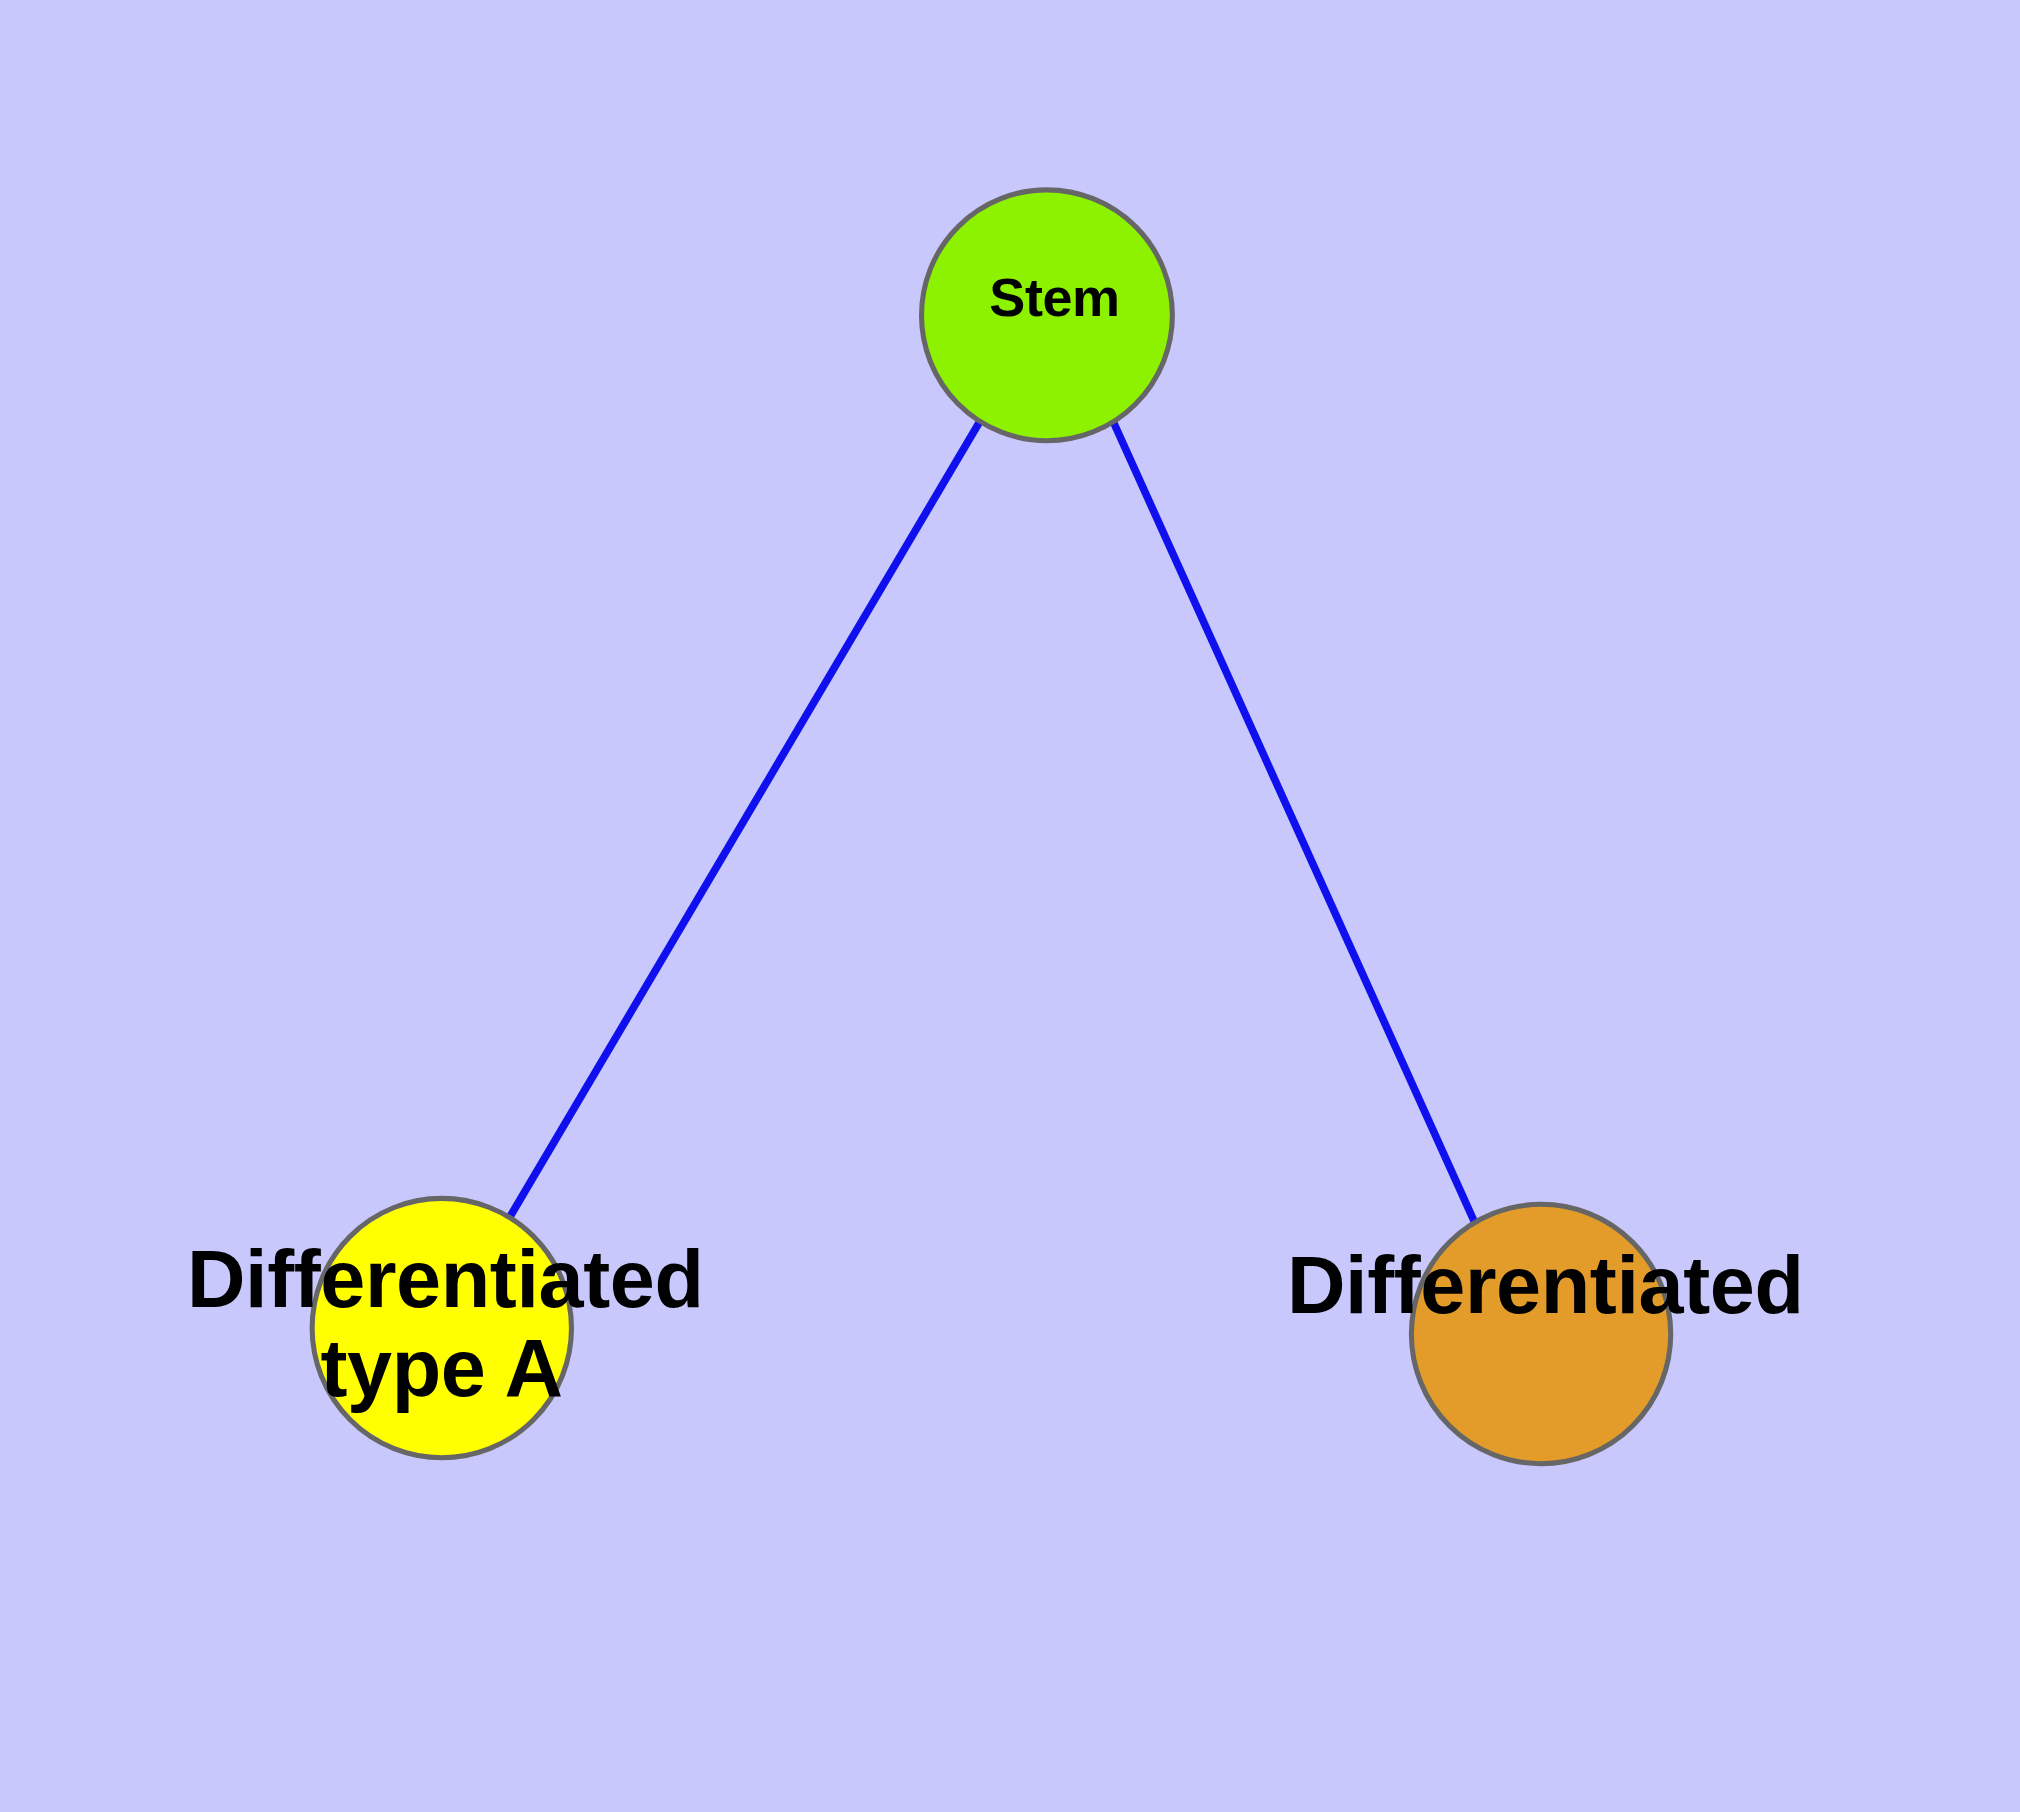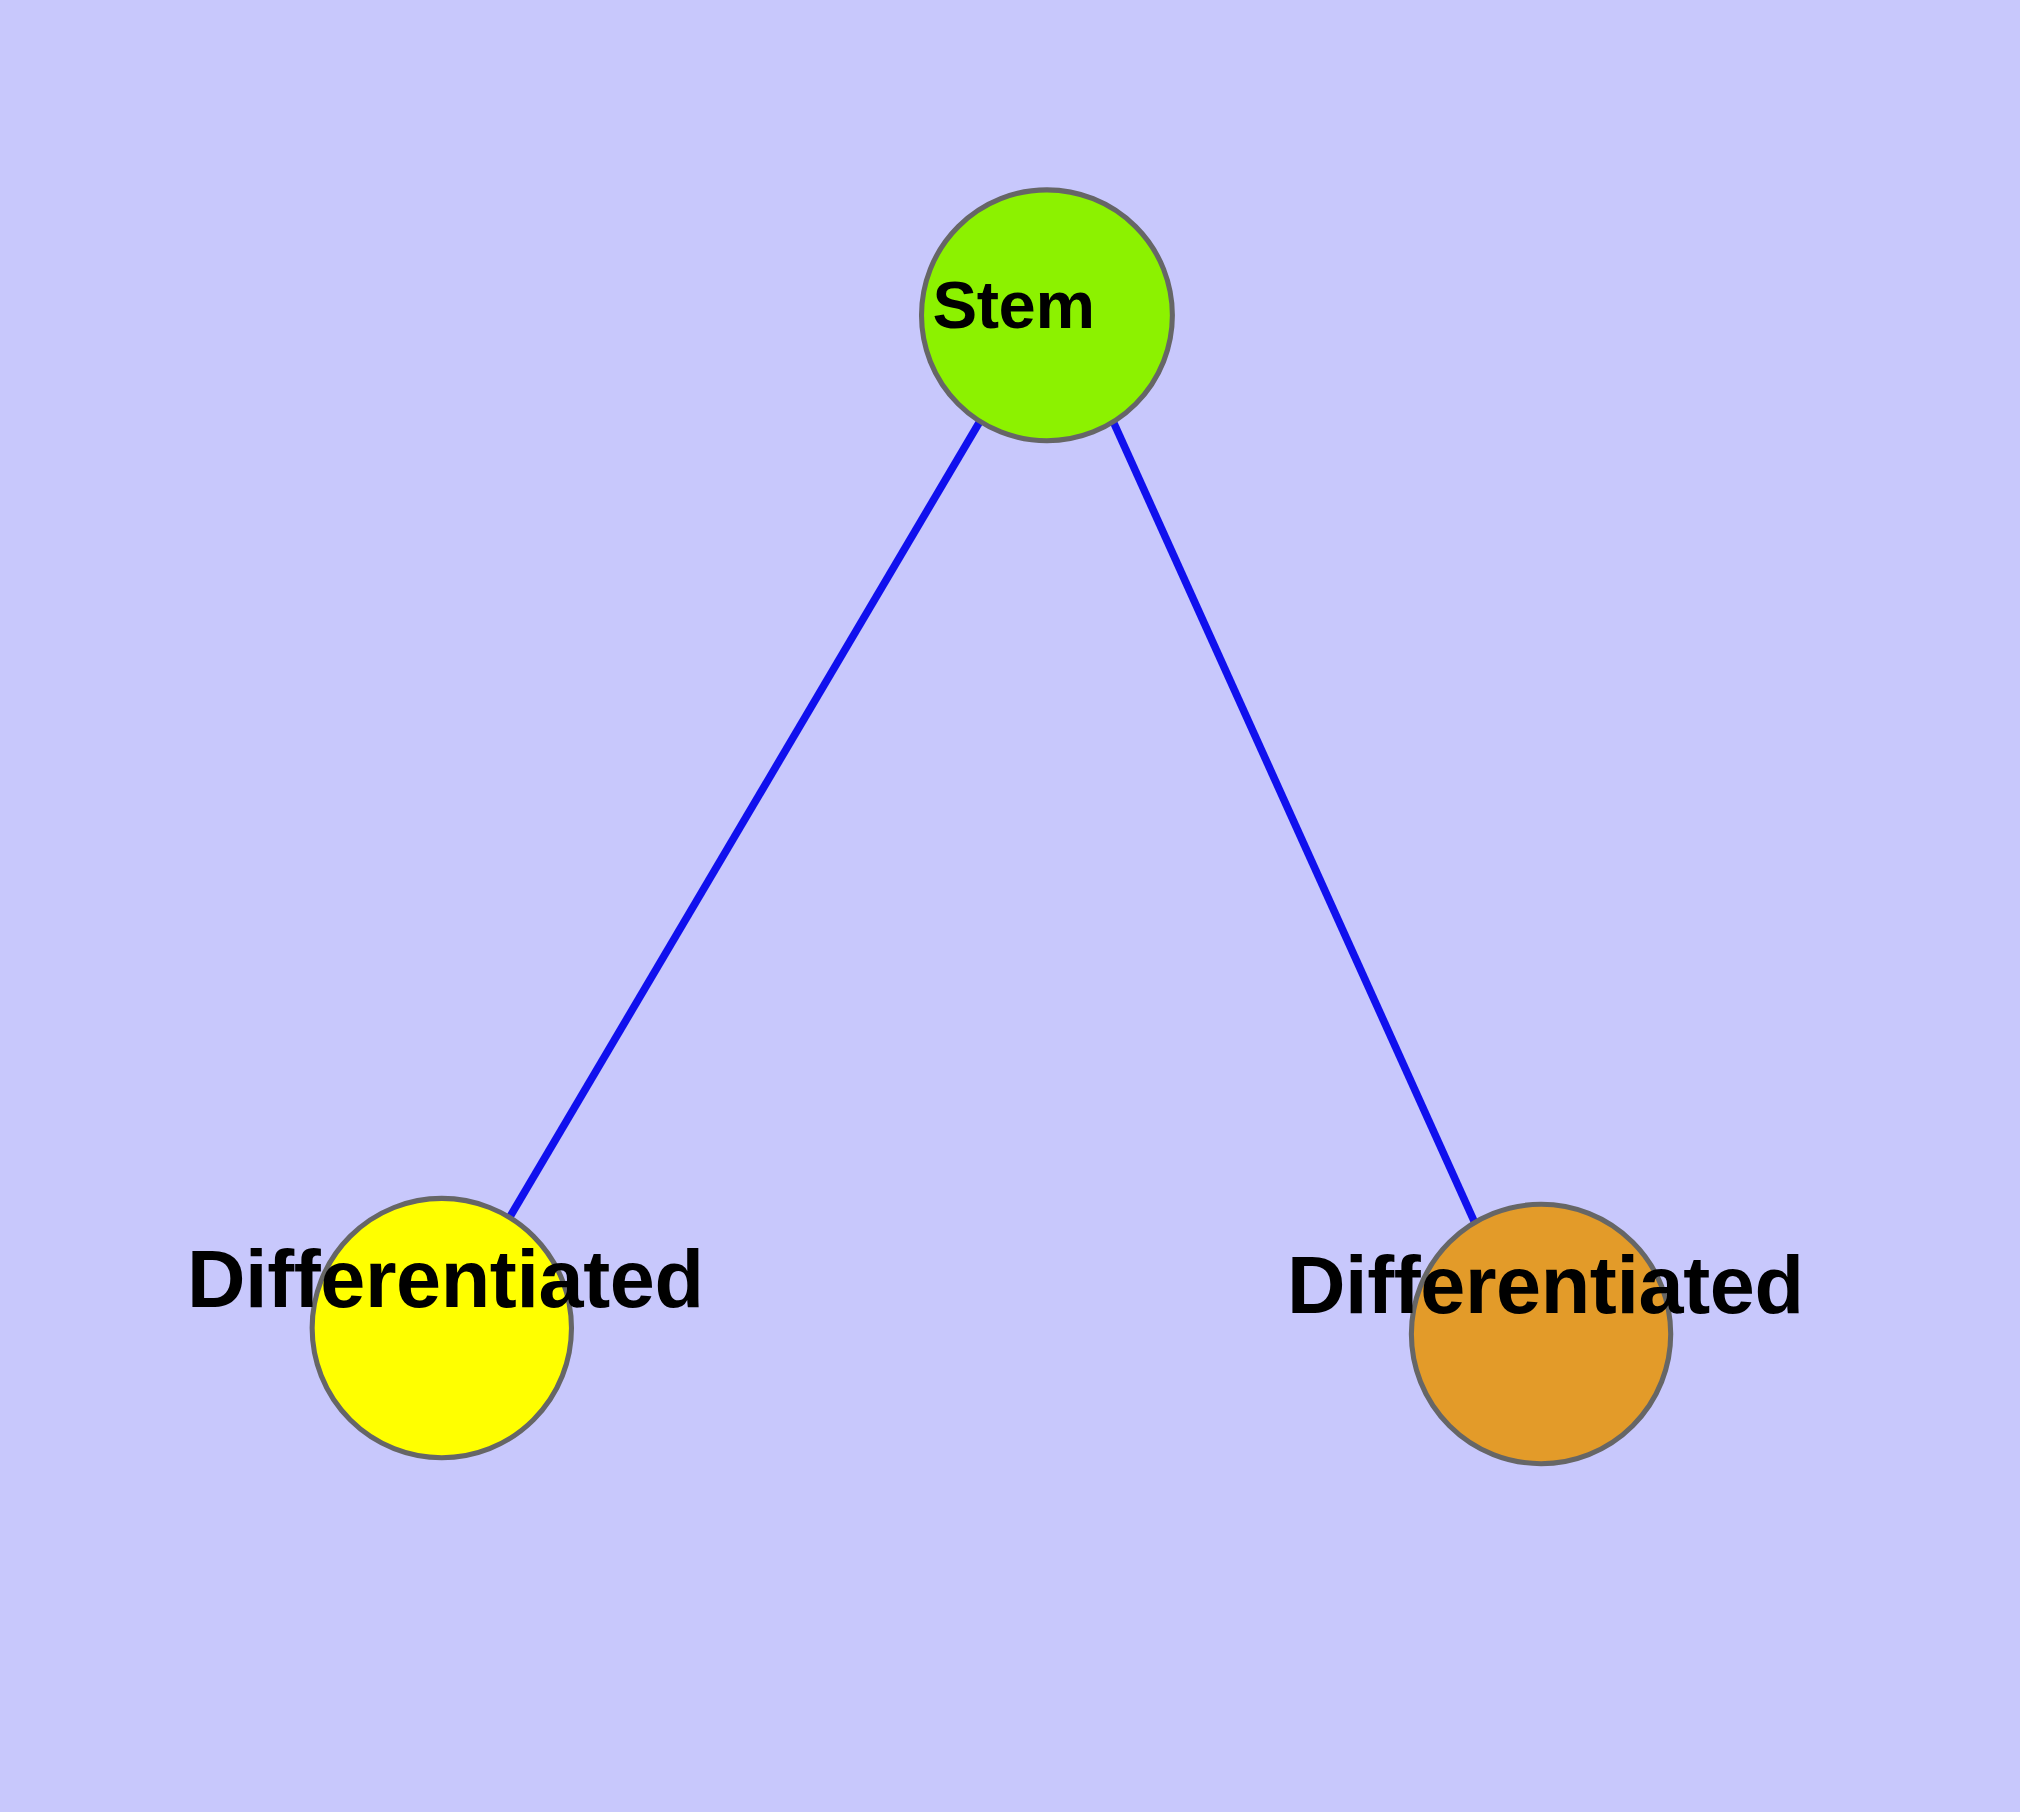--- a/index.html
+++ b/index.html
@@ -74,20 +74,20 @@
       <line id="edge-stem-b" x1="1313" y1="497" x2="1740" y2="1443" stroke="#1010ee" stroke-width="9" stroke-linecap="butt"></line>
     </g>
 
     <g id="nodes-group">
       <circle id="node-stem" cx="1235" cy="372" r="148" fill="#8cf200" stroke="#666666" stroke-width="6"></circle>
       <circle id="node-diff-a" cx="521" cy="1567" r="153" fill="#ffff00" stroke="#666666" stroke-width="6"></circle>
       <circle id="node-diff-b" cx="1818" cy="1574" r="153" fill="#e39b29" stroke="#666666" stroke-width="6"></circle>
     </g>
   </svg>
 
-  <div class="node-label" id="label-stem" style="font-size: 67px; color: rgb(0, 0, 0); font-weight: bold; width: 509px; left: 759px; top: 268px;"><span>Stem</span></div>
+  <div class="node-label" id="label-stem" style="font-size: 54px; color: rgb(0, 0, 0); font-weight: bold; width: 509px; left: 800px; top: 268px;"><span>Stem</span></div>
 
-  <div class="node-label" id="label-type-a" style="font-size: 81px; color: rgb(0, 0, 0); font-weight: bold; width: 509px; left: 187px; top: 1235px;"><span>Differentiated</span><br></div>
+  <div class="node-label" id="label-type-a" style="font-size: 81px; color: rgb(0, 0, 0); font-weight: bold; width: 509px; left: 187px; top: 1235px;"><span>Differentiated</span><br><span>type A</span></div>
 
   <div class="node-label" id="label-type-b" style="font-size: 81px; color: rgb(0, 0, 0); font-weight: bold; width: 509px; left: 1287px; top: 1241px;"><span>Differentiated</span><br></div>
 
 </div>
 
 
 </body></html>

